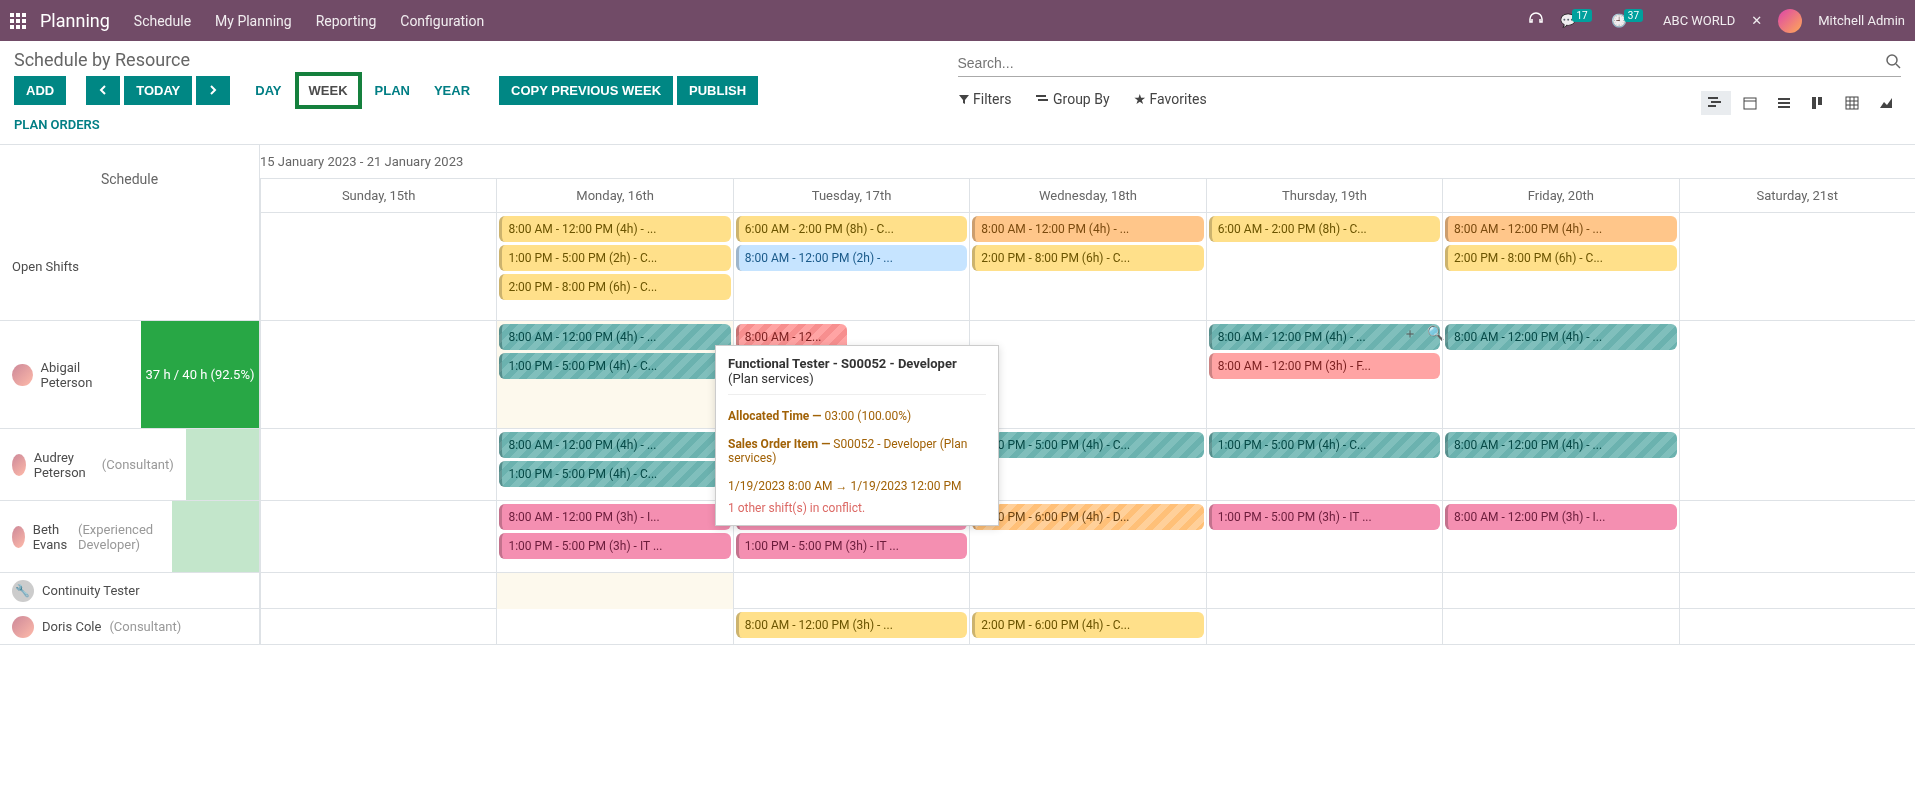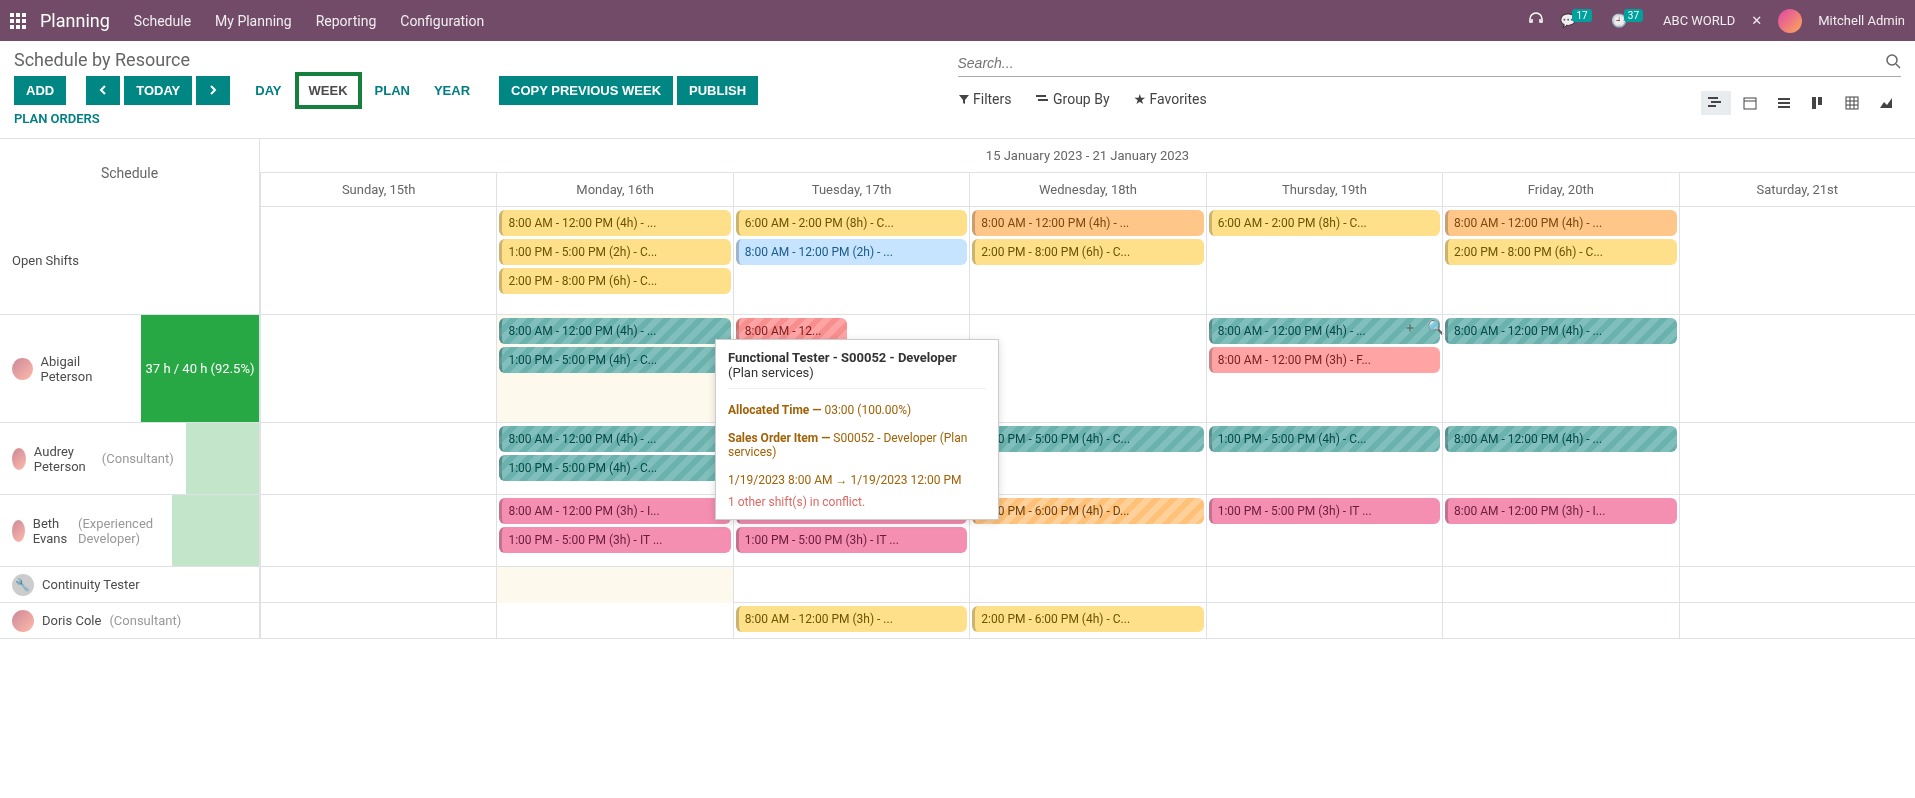--- a/index.html
+++ b/index.html
@@ -12,40 +12,40 @@
 .topnav .menu a { color: rgba(255,255,255,0.9); font-size: 14px; cursor: pointer; }
 .topnav .right { margin-left: auto; display: flex; align-items: center; gap: 16px; color: rgba(255,255,255,0.9); justify-content: space-between; }
 .badge { background: #00a09d; color: #fff; font-size: 10px; padding: 1px 4px; border-radius: 3px; position: relative; top: -6px; left: -4px; }
 .icon { display: inline-block; cursor: pointer; }
 .avatar { width: 24px; height: 24px; border-radius: 50%; background: linear-gradient(135deg,#d4a,#fa5); display: inline-block; }
 .controlbar { padding: 8px 14px 4px; display: flex; align-items: flex-start; }
 .controlbar h2 { font-size: 18px; font-weight: 400; color: #666; }
 .left-controls { flex: 0 0 50%; }
 .right-controls { flex: 1; }
 .searchbox { width: 100%; display: flex; border-bottom: 1px solid #aaa; padding: 4px 0; }
-.searchbox input { flex: 1; border: none; outline: none; font-size: 14px; font-style: italic; }
+.searchbox input { flex: 1; border: none; outline: none; font-size: 14px; }
 .searchbox .sicon { color: #666; cursor: pointer; }
 .btnrow { display: flex; align-items: center; gap: 4px; margin-top: 2px; }
 .btn { border: none; padding: 7px 12px; font-size: 13px; font-weight: 600; cursor: pointer; color: #fff; }
 .btn-teal { background: #008784; }
 .btn-icon { background: #008784; width: 34px; text-align: center; }
 .view-range { display: flex; gap: 2px; margin-left: 10px; }
 .rangebtn { border: 1px solid transparent; background: none; padding: 7px 10px; font-size: 13px; font-weight: 600; color: #017e84; cursor: pointer; }
 .rangebtn.active { border: 4px solid #15803d; color: #4c4c4c; }
 .filterrow { display: flex; gap: 24px; margin-top: 14px; color: #444; }
 .filterrow .fbtn { cursor: pointer; font-size: 14px; }
 .viewbtns { margin-left: auto; display: flex; gap: 4px; }
 .viewbtns .vb { width: 30px; height: 24px; border: 1px solid transparent; display: flex; align-items: center; justify-content: center; cursor: pointer; color: #444; }
 .viewbtns .vb.active { background: #e9ecef; }
-.plan-link { color: #017e84; font-weight: 600; font-size: 13px; margin-top: 2px; display: inline-block; cursor: pointer; }
+.plan-link { color: #017e84; font-weight: 600; font-size: 13px; margin-top: 8px; display: inline-block; cursor: pointer; }
 .gantt { border-top: 1px solid #dee2e6; margin-top: 8px; }
 .gantt-header { display: flex; }
 .leftcol { width: 260px; flex-shrink: 0; border-right: 1px solid #dee2e6; }
 .rightgrid { flex: 1; }
-.toprow { height: 34px; border-bottom: 1px solid #dee2e6; text-align: center; line-height: 34px; font-size: 13px; color: #666; }
+.toprow { height: 34px; border-bottom: 1px solid #dee2e6; text-align: left; line-height: 34px; font-size: 13px; color: #666; }
 .dayrow { display: flex; height: 34px; border-bottom: 1px solid #dee2e6; }
 .daycell { flex: 1; border-left: 1px solid #dee2e6; text-align: center; line-height: 34px; font-size: 13px; color: #666; }
 .schedlabel { height: 68px; display: flex; align-items: center; justify-content: center; font-size: 14px; color: #666; }
 .body-wrapper { display: flex; }
 .resources { width: 260px; flex-shrink: 0; border-right: 1px solid #dee2e6; }
 .res-row { border-bottom: 1px solid #dee2e6; display: flex; align-items: stretch; }
 .res-label { padding: 10px 12px; display: flex; align-items: center; gap: 8px; flex: 1; }
 .res-avatar { width: 22px; height: 22px; border-radius: 50%; background: #ccc; display: flex; align-items: center; justify-content: center; font-size: 12px; }
 .res-badge { width: 118px; display: flex; align-items: center; justify-content: center; font-size: 13px; color: #fff; }
 .res-badge.green { background: #28a745; }

